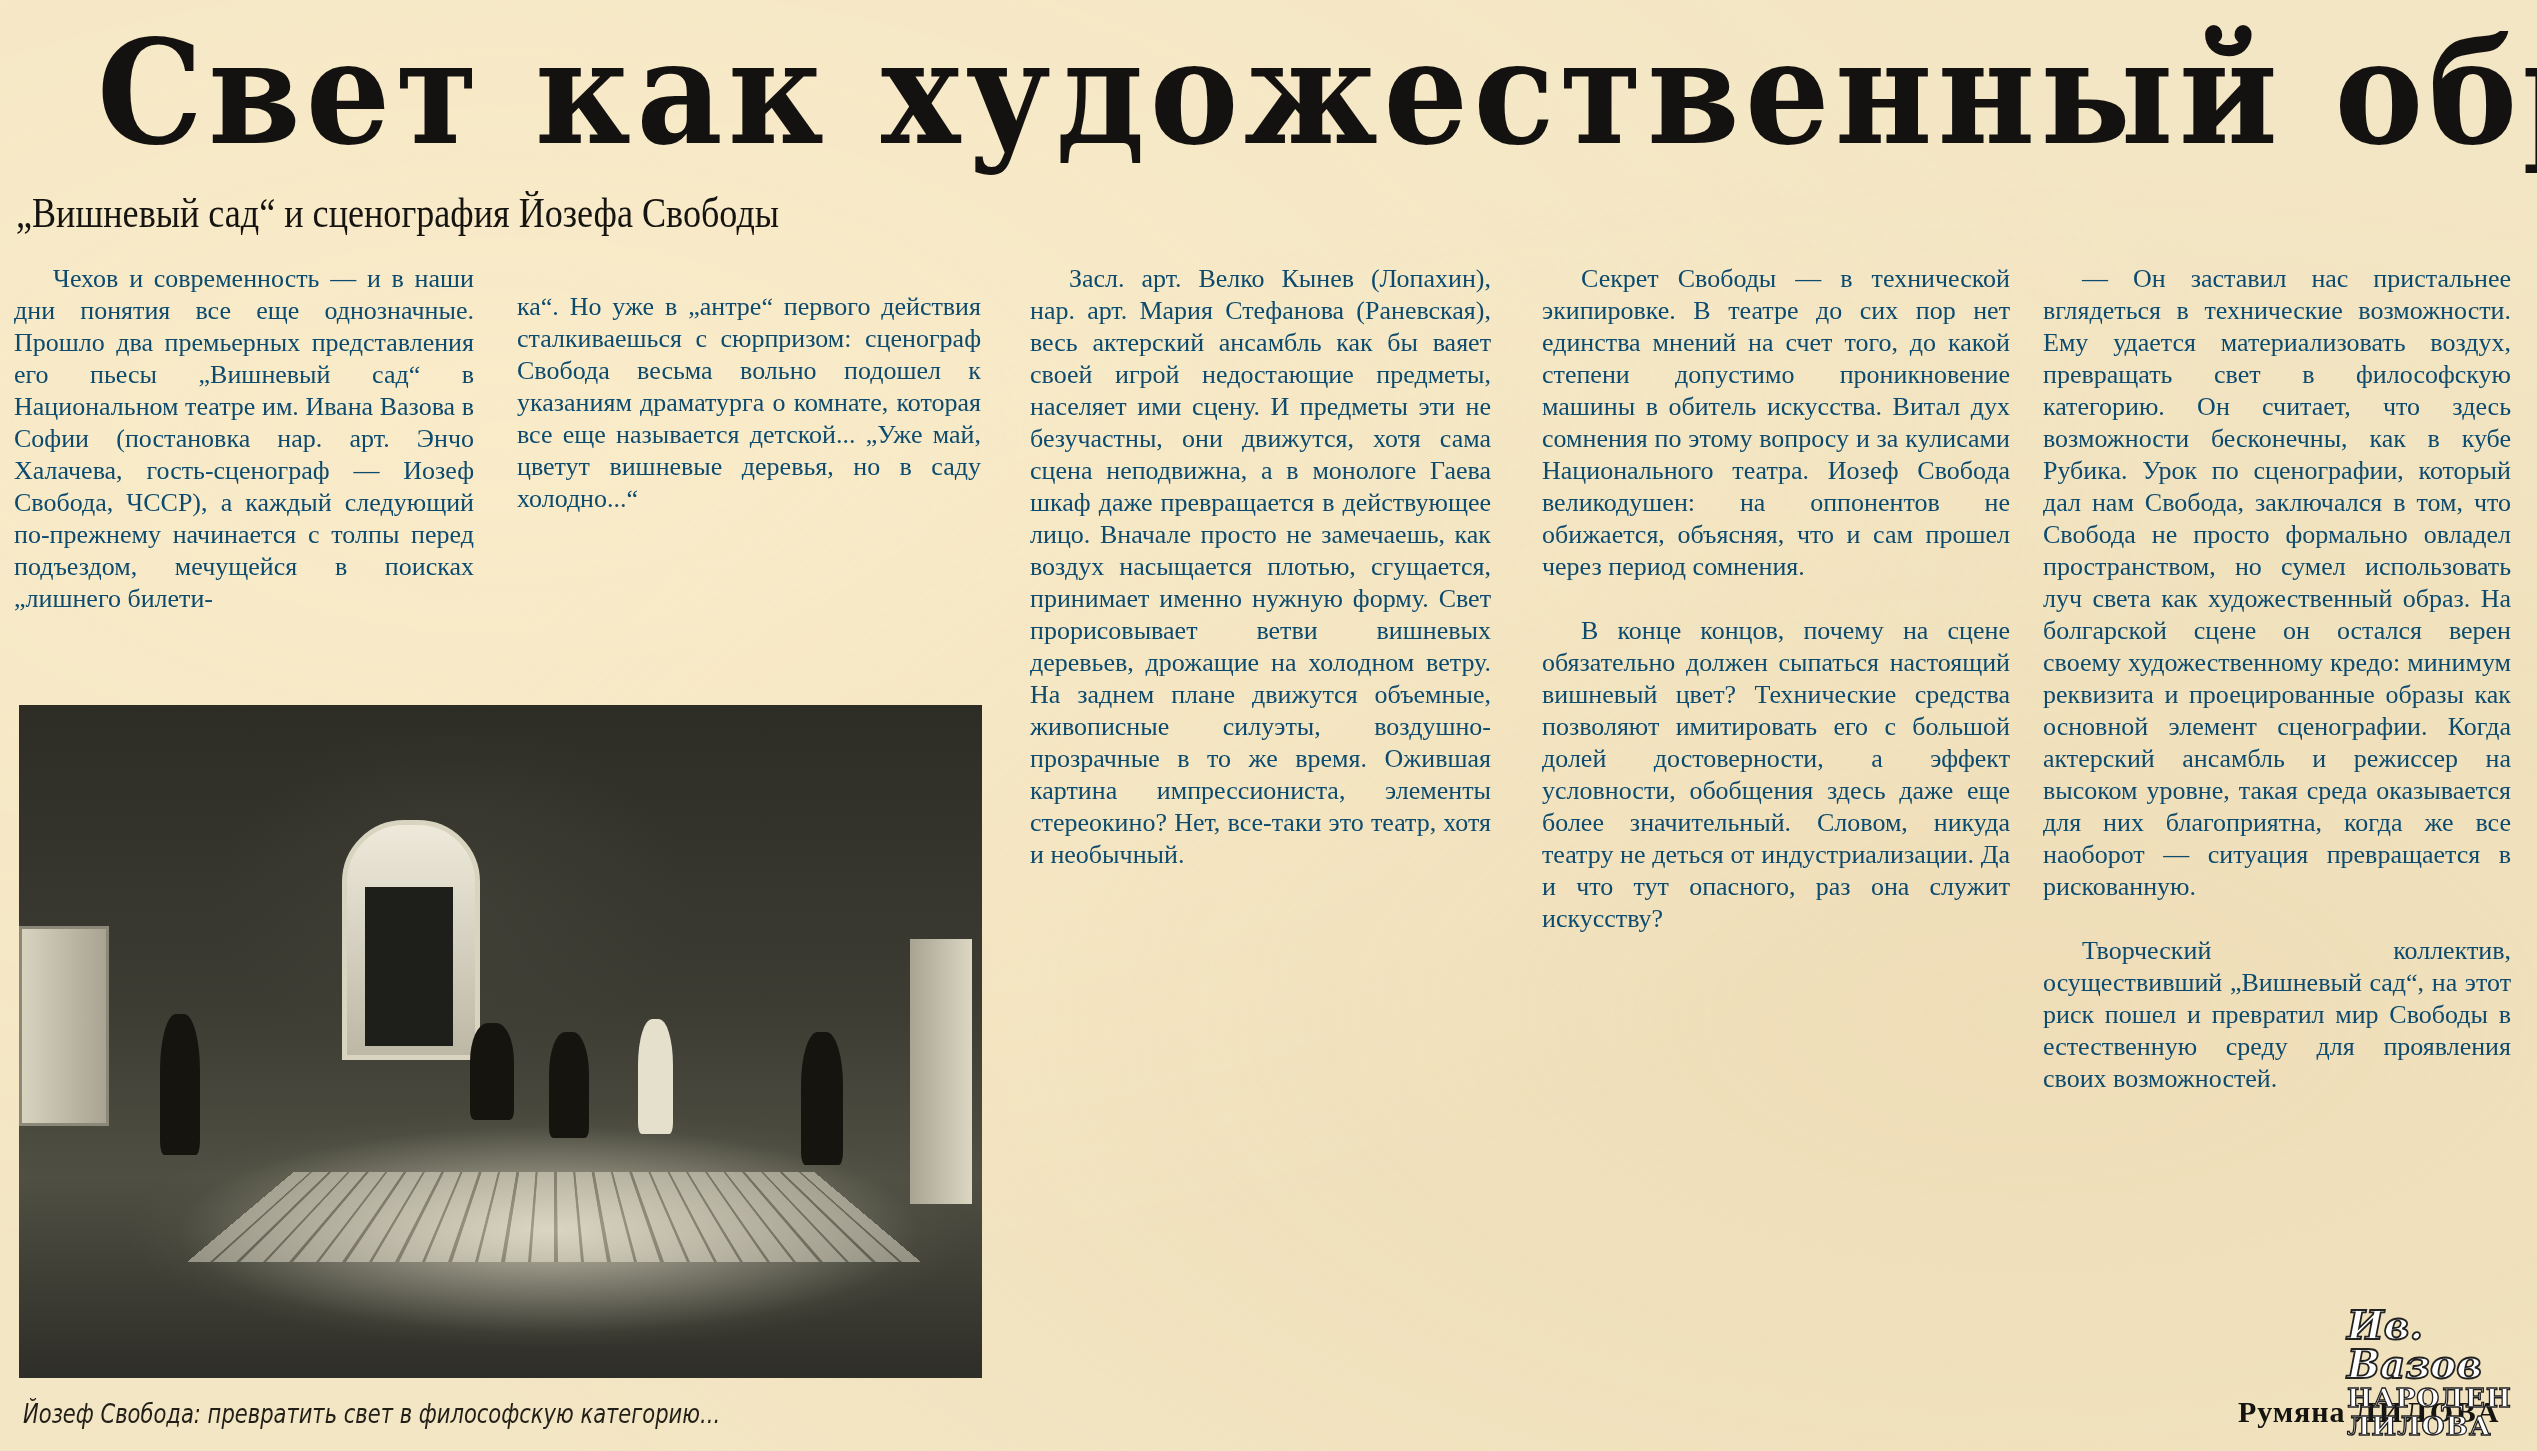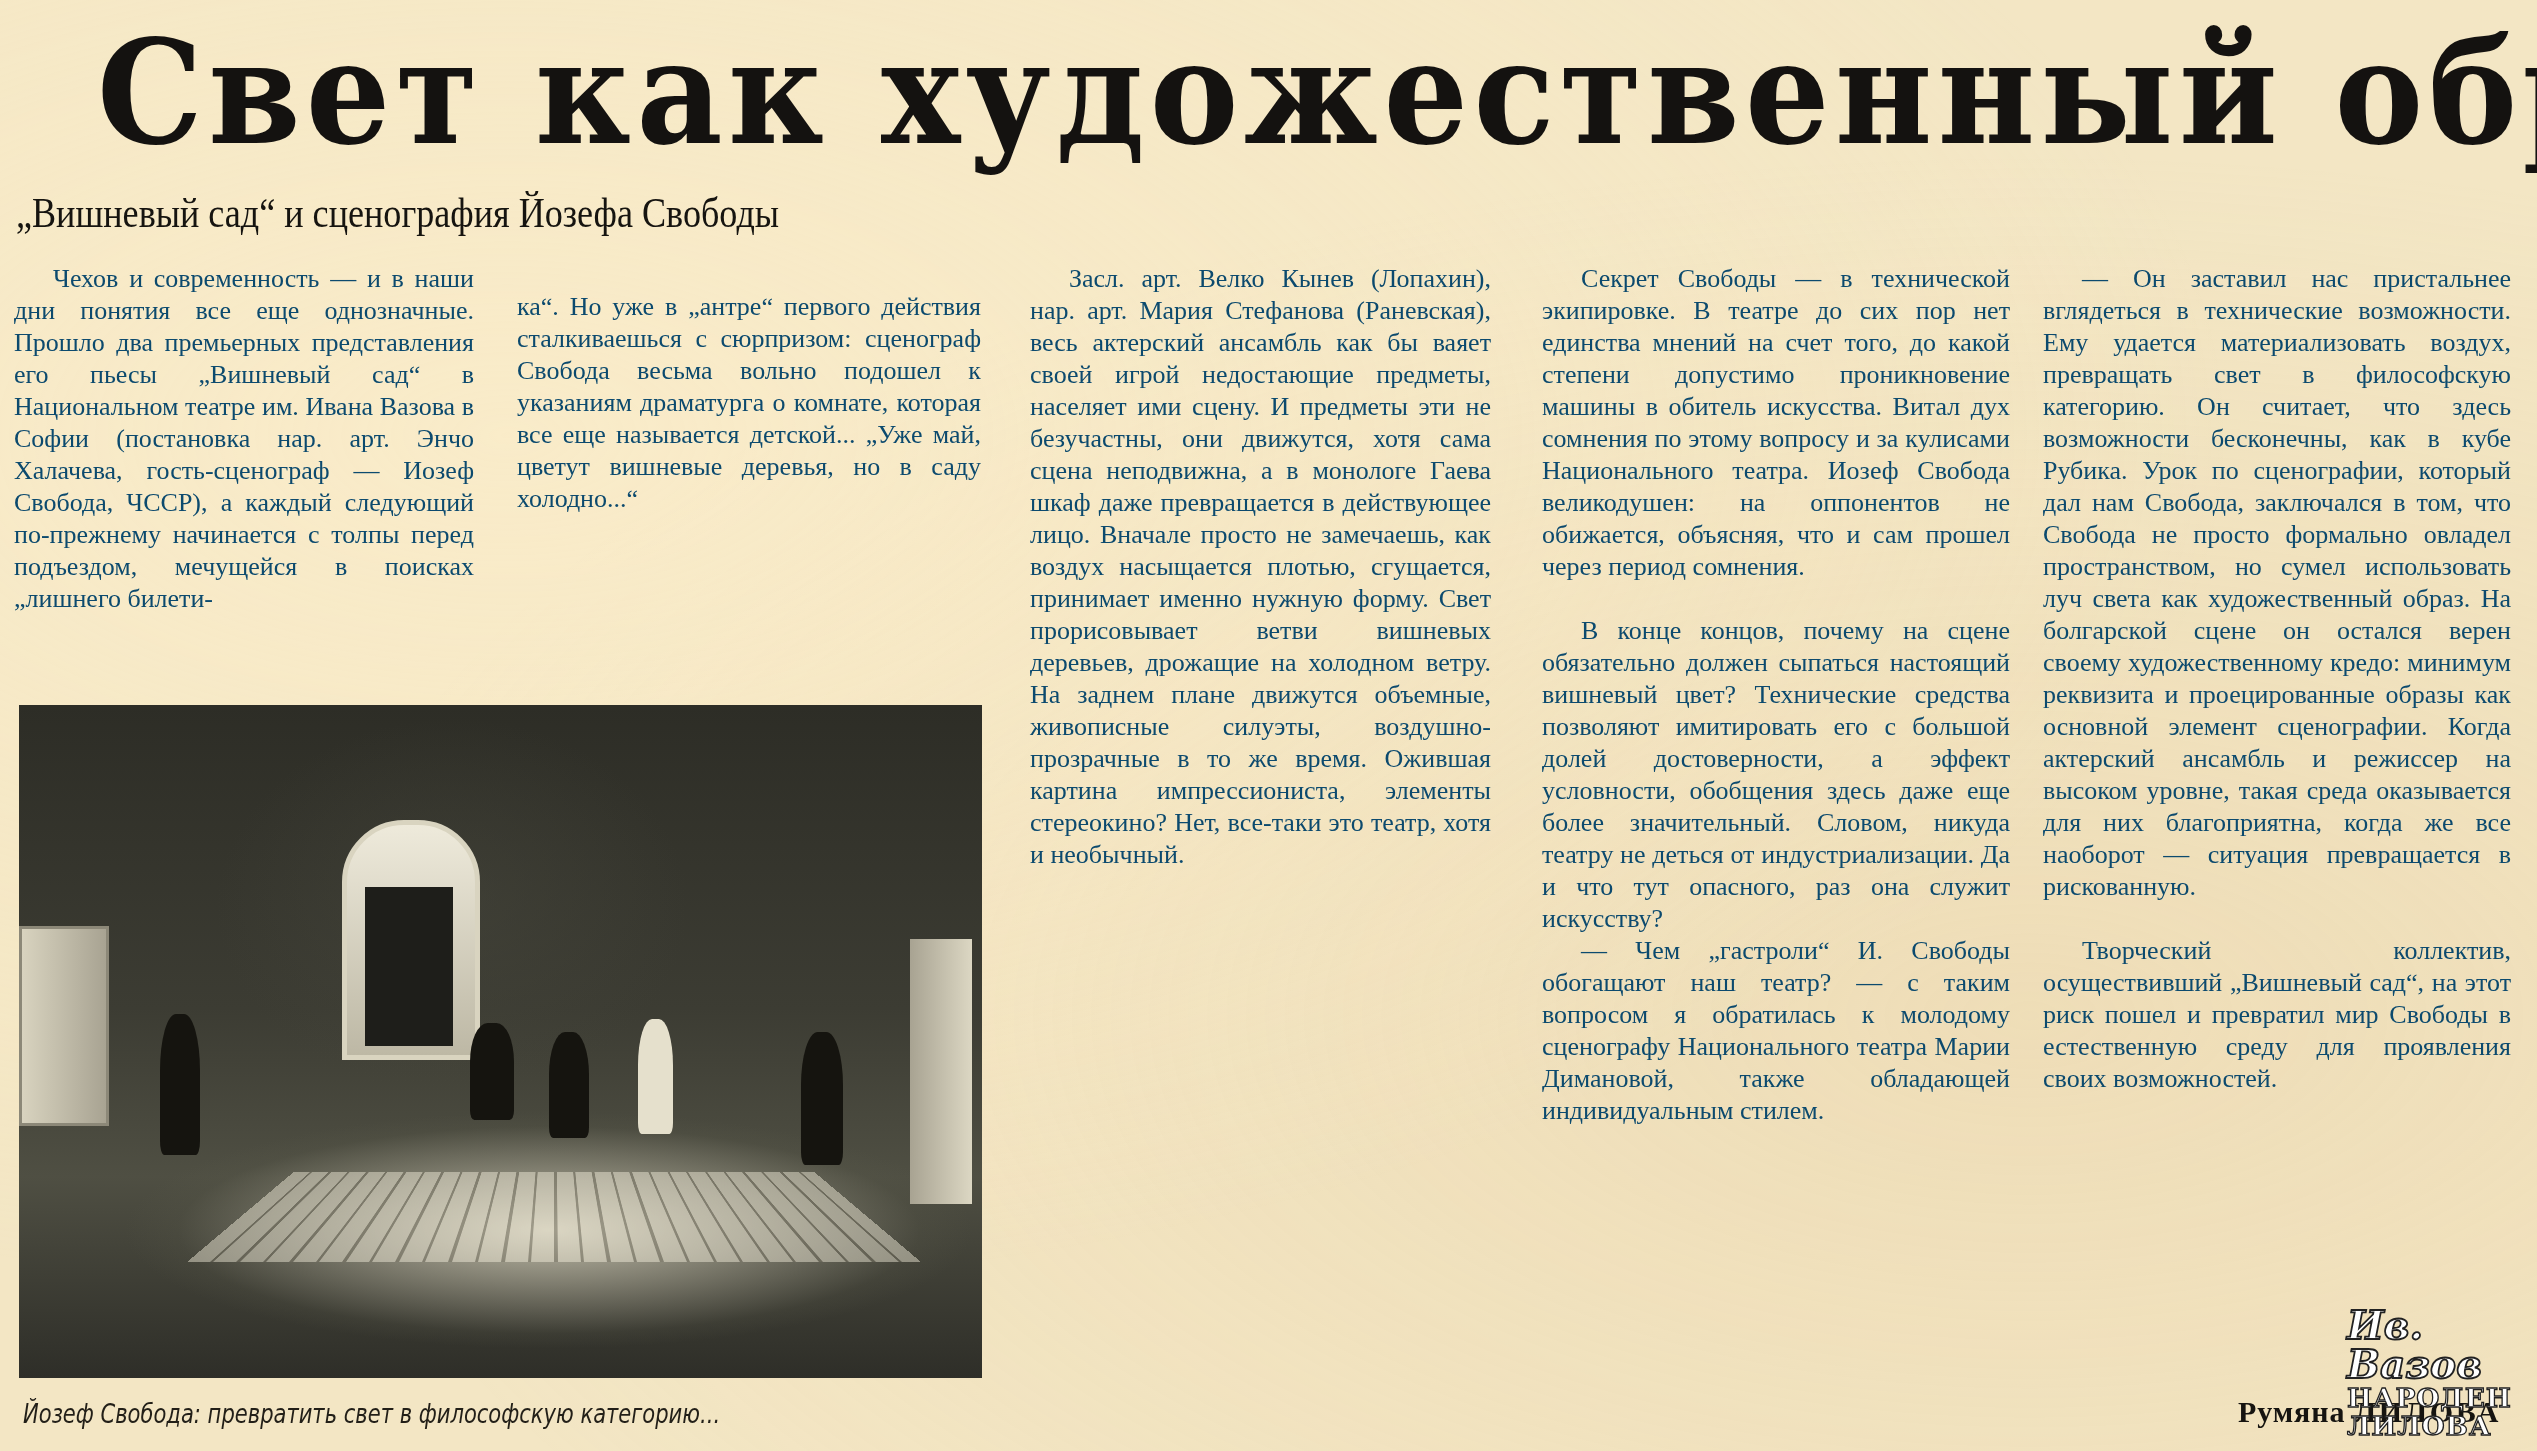--- a/index.html
+++ b/index.html
@@ -129,21 +129,20 @@
 </div>
 <div class="caption">Йозеф Свобода: превратить свет в философскую категорию...</div>
 
 <div class="col col3">
   <p>Засл. арт. Велко Кынев (Лопахин), нар. арт. Мария Стефанова (Раневская), весь актерский ансамбль как бы ваяет своей игрой недостающие предметы, населяет ими сцену. И предметы эти не безучастны, они движутся, хотя сама сцена неподвижна, а в монологе Гаева шкаф даже превращается в действующее лицо. Вначале просто не замечаешь, как воздух насыщается плотью, сгущается, принимает именно нужную форму. Свет прорисовывает ветви вишневых деревьев, дрожащие на холодном ветру. На заднем плане движутся объемные, живописные силуэты, воздушно-прозрачные в то же время. Ожившая картина импрессиониста, элементы стереокино? Нет, все-таки это театр, хотя и необычный.</p>
 </div>
 
 <div class="col col4">
   <p>Секрет Свободы — в технической экипировке. В театре до сих пор нет единства мнений на счет того, до какой степени допустимо проникновение машины в обитель искусства. Витал дух сомнения по этому вопросу и за кулисами Национального театра. Иозеф Свобода великодушен: на оппонентов не обижается, объясняя, что и сам прошел через период сомнения.</p>
   <p class="gap">В конце концов, почему на сцене обязательно должен сыпаться настоящий вишневый цвет? Технические средства позволяют имитировать его с большой долей достоверности, а эффект условности, обобщения здесь даже еще более значительный. Словом, никуда театру не деться от индустриализации. Да и что тут опасного, раз она служит искусству?</p>
-  <p>— Чем „гастроли“ И. Свободы обогащают наш театр? — с таким вопросом я обратилась к молодому сценографу Национального театра Марии Димановой, также обладающей индивидуальным стилем.</p>
 </div>
 
 <div class="col col5">
   <p>— Он заставил нас пристальнее вглядеться в технические возможности. Ему удается материализовать воздух, превращать свет в философскую категорию. Он считает, что здесь возможности бесконечны, как в кубе Рубика. Урок по сценографии, который дал нам Свобода, заключался в том, что Свобода не просто формально овладел пространством, но сумел использовать луч света как художественный образ. На болгарской сцене он остался верен своему художественному кредо: минимум реквизита и проецированные образы как основной элемент сценографии. Когда актерский ансамбль и режиссер на высоком уровне, такая среда оказывается для них благоприятна, когда же все наоборот — ситуация превращается в рискованную.</p>
   <p class="gap">Творческий коллектив, осуществивший „Вишневый сад“, на этот риск пошел и превратил мир Свободы в естественную среду для проявления своих возможностей.</p>
 </div>
 
 <div class="signature">
   <span>Румяна</span>
   <span class="last">ЛИЛОВА</span>

